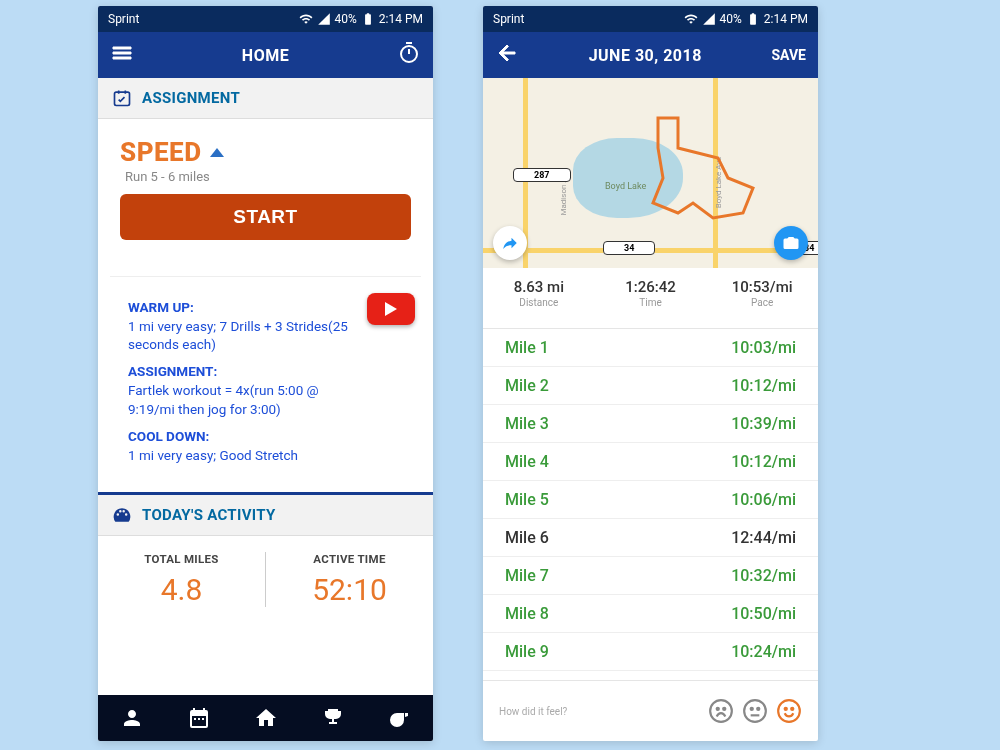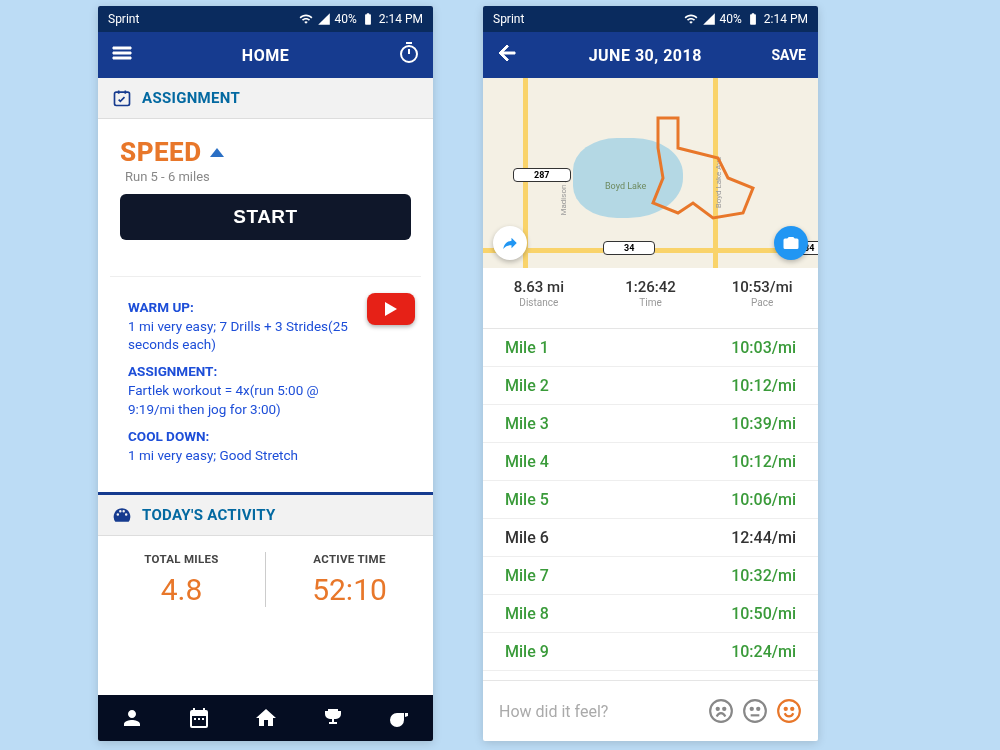--- a/index.html
+++ b/index.html
@@ -22,21 +22,21 @@
 .sec { display:flex; align-items:center; gap:10px; background:#f2f2f2; padding:10px 14px; border-bottom:1px solid #ddd; }
 .sec svg { width:20px; height:20px; fill:none; stroke:#163b8f; stroke-width:2; }
 .sec .label { font-weight:700; color:#0369a1; font-size:15px; letter-spacing:.3px; }
 
 
 .card { background:#fff; margin:12px; padding:6px 10px 14px; }
 .speed-row { display:flex; align-items:center; gap:8px; }
 .speed { color:#e8772a; font-weight:800; font-size:26px; letter-spacing:.5px; }
 .chev-up { width:0; height:0; border-left:7px solid transparent; border-right:7px solid transparent; border-bottom:9px solid #2a6fc4; }
 .sub { color:#888; font-size:13px; margin:2px 5px 10px; }
-.startbtn { background:#0f172a; color:#fff; border:none; width:100%; padding:12px 14px; font-size:19px; font-weight:700; border-radius:6px; letter-spacing:.5px; }
+.startbtn { background:#c2410c; color:#fff; border:none; width:100%; padding:12px 14px; font-size:19px; font-weight:700; border-radius:6px; letter-spacing:.5px; }
 
 .details { margin:10px 12px; padding:12px 18px; font-size:13.5px; color:#1d4ed8; position:relative; border-top:1px solid #eee; }
 .details h4 { margin:10px 0 2px; font-size:13.5px; font-weight:700; }
 .details p { margin:0 0 6px; line-height:1.35; max-width:220px; }
 .yt { position:absolute; right:6px; top:16px; width:48px; height:32px; background:#e62117; border-radius:8px; display:flex; align-items:center; justify-content:center; box-shadow:0 2px 4px rgba(0,0,0,.3); }
 .yt::after { content:""; width:0; height:0; border-left:12px solid #fff; border-top:7px solid transparent; border-bottom:7px solid transparent; }
 
 .topborder { border-top:3px solid #163b8f; }
 
 
@@ -72,21 +72,21 @@
 .stat .l { font-size:10px; color:#999; margin-top:1px; }
 
 
 .splits { flex:1; overflow-y:auto; }
 .split { display:flex; justify-content:space-between; padding:9px 22px; border-bottom:1px solid #eee; font-size:16px; font-weight:500; }
 .split.good { color:#3a9b3a; }
 .split.norm { color:#333; }
 
 
 .feedback { display:flex; align-items:center; padding:10px 16px; border-top:1px solid #e5e5e5; height:40px; }
-.feedback .prompt { flex:1; color:#aaa; font-size:16px; }
+.feedback .prompt { flex:1; color:#aaa; font-size:10px; }
 .feedback .face { width:26px; height:26px; margin-left:8px; }
 .face svg { width:26px; height:26px; fill:none; stroke-width:2; }
 </style>
 </head>
 <body>
 
 <div class="stage">
 
 <div class="phone">
   <div class="status">

